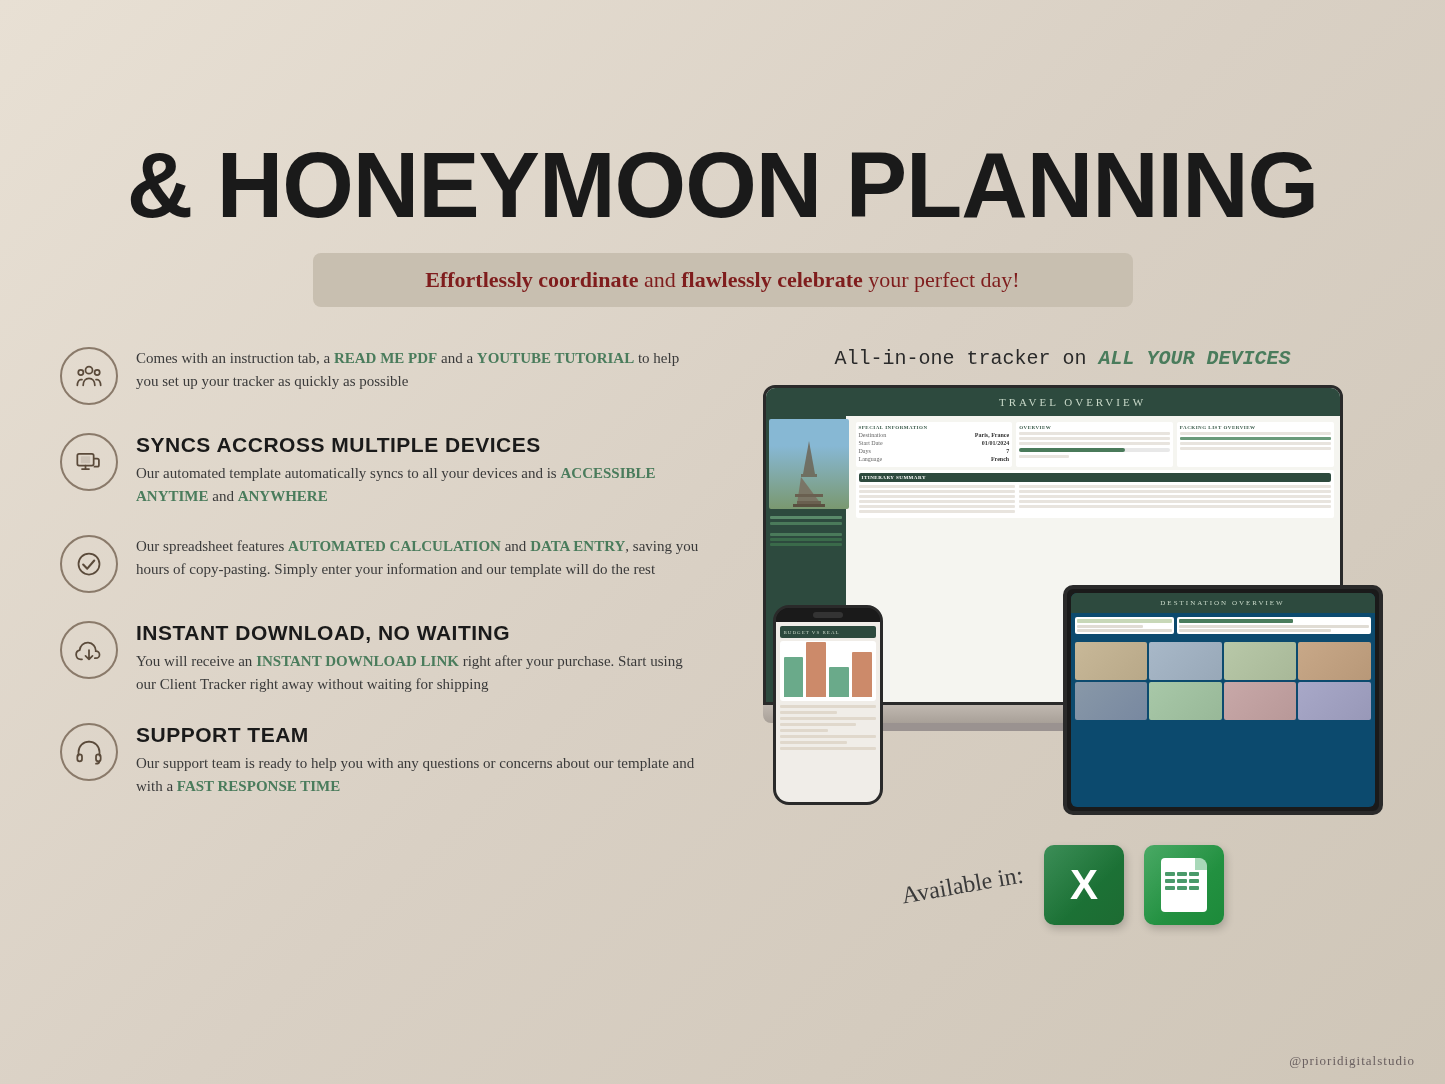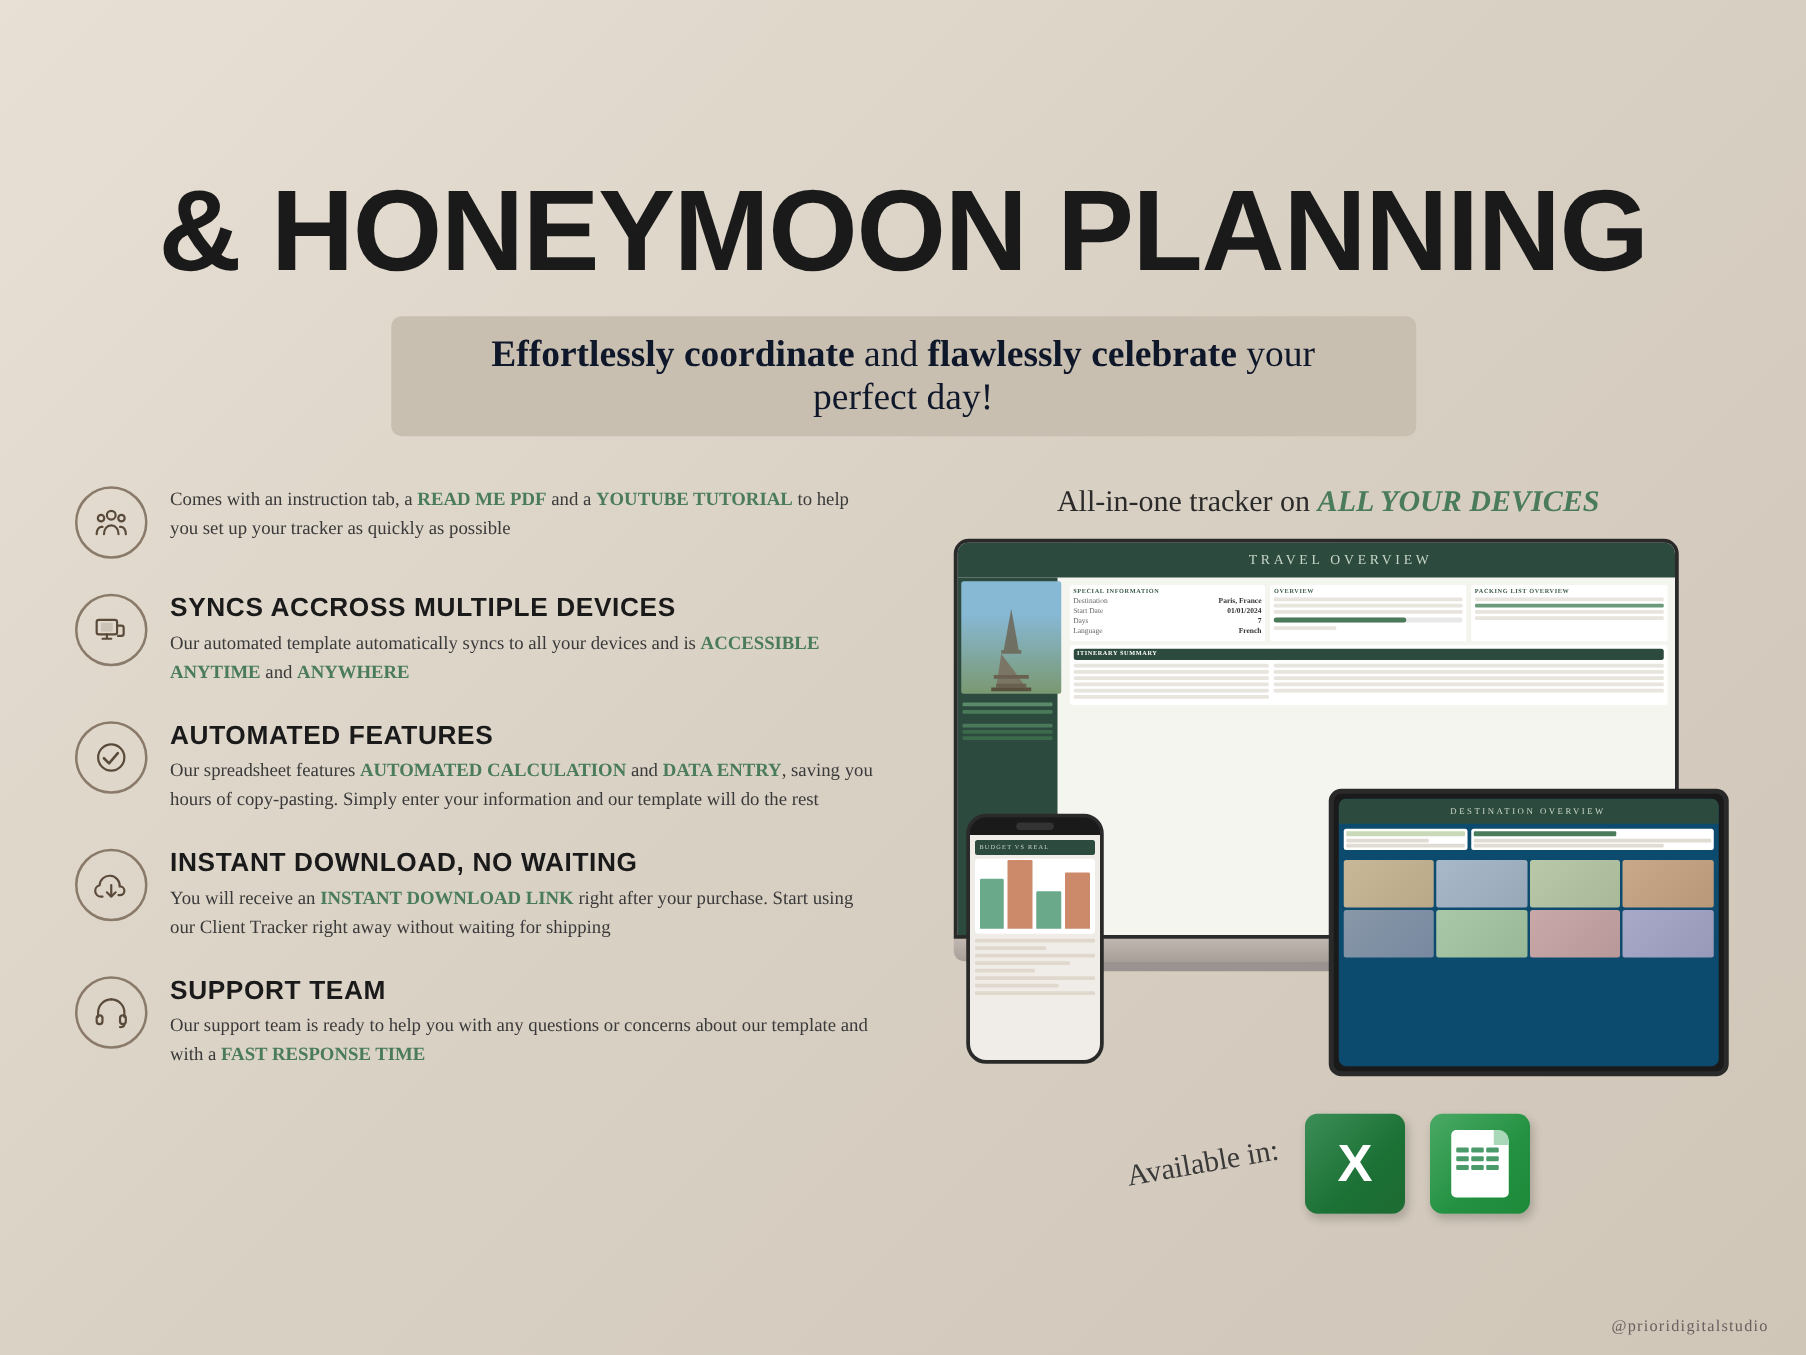--- a/index.html
+++ b/index.html
@@ -42,22 +42,22 @@
       background: #c8bfb0;
       border-radius: 8px;
       padding: 14px 40px;
       text-align: center;
       margin: 0 auto 40px auto;
       max-width: 820px;
       display: block;
     }
 
     .subtitle-banner p {
-      font-size: 30px;
-      color: #0f172a;
+      font-size: 22px;
+      color: #7f1d1d;
       font-family: Georgia, serif;
     }
 
     .subtitle-banner strong {
       font-weight: bold;
     }
 
     
     .two-col {
       display: flex;
@@ -130,22 +130,22 @@
     }
 
     
     .right-header {
       text-align: center;
       margin-bottom: 15px;
       width: 100%;
     }
 
     .right-header p {
-      font-family: Liberation Serif, serif;
-      font-size: 24px;
+      font-family: Liberation Mono, monospace;
+      font-size: 20px;
       color: #2a2a2a;
     }
 
     .right-header .green-text {
       color: #4a7c5c;
       font-weight: bold;
       font-style: italic;
     }
 
     
@@ -611,21 +611,20 @@
       </div>
 
       <div class="feature-item">
         <div class="feature-icon">
           <svg viewBox="0 0 24 24">
             <circle cx="12" cy="12" r="9" stroke-width="1.5"></circle>
             <path d="M7 12.5l3.5 3.5 6-7" stroke-width="1.8" stroke-linecap="round" stroke-linejoin="round"></path>
           </svg>
         </div>
         <div class="feature-content">
-          <h3>AUTOMATED FEATURES</h3>
           <p>
             Our spreadsheet features <span class="green-link">AUTOMATED CALCULATION</span> and <span class="green-link">DATA ENTRY</span>, saving you hours of copy-pasting. Simply enter your information and our template will do the rest
           </p>
         </div>
       </div>
 
       <div class="feature-item">
         <div class="feature-icon">
           <svg viewBox="0 0 24 24">
             <path d="M6 20H5a4 4 0 0 1-1-7.87A6 6 0 0 1 17.8 13H18a3 3 0 0 1 0 6h-1" stroke-width="1.5" stroke-linecap="round"></path>

